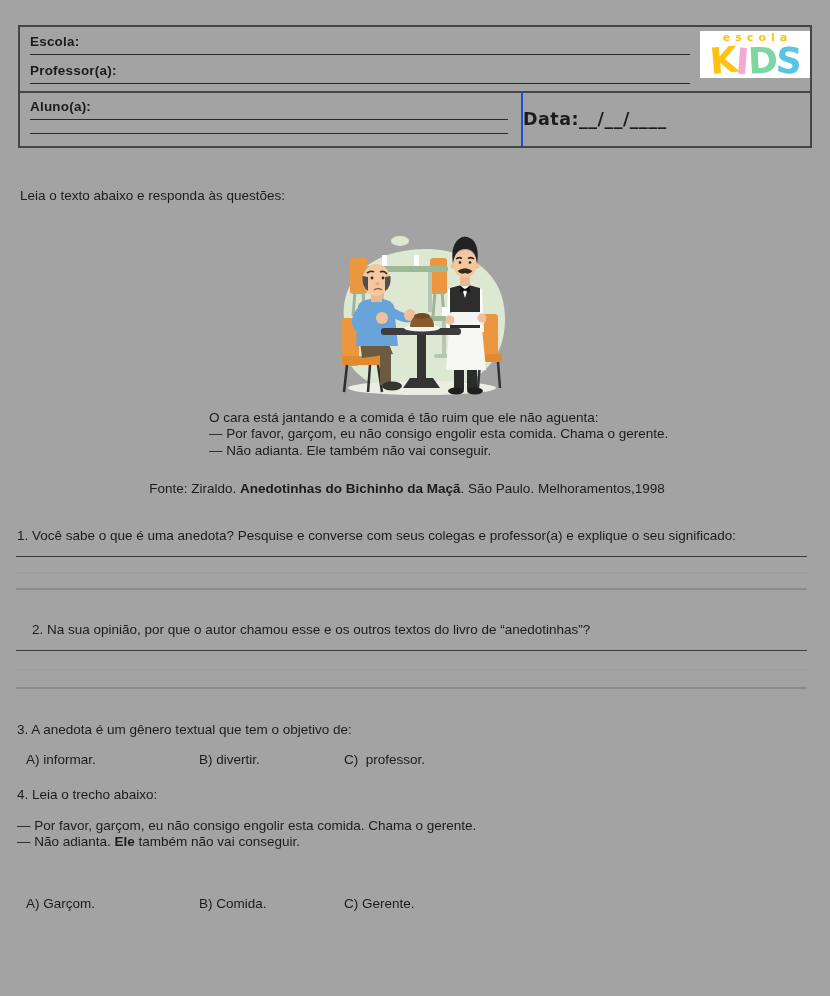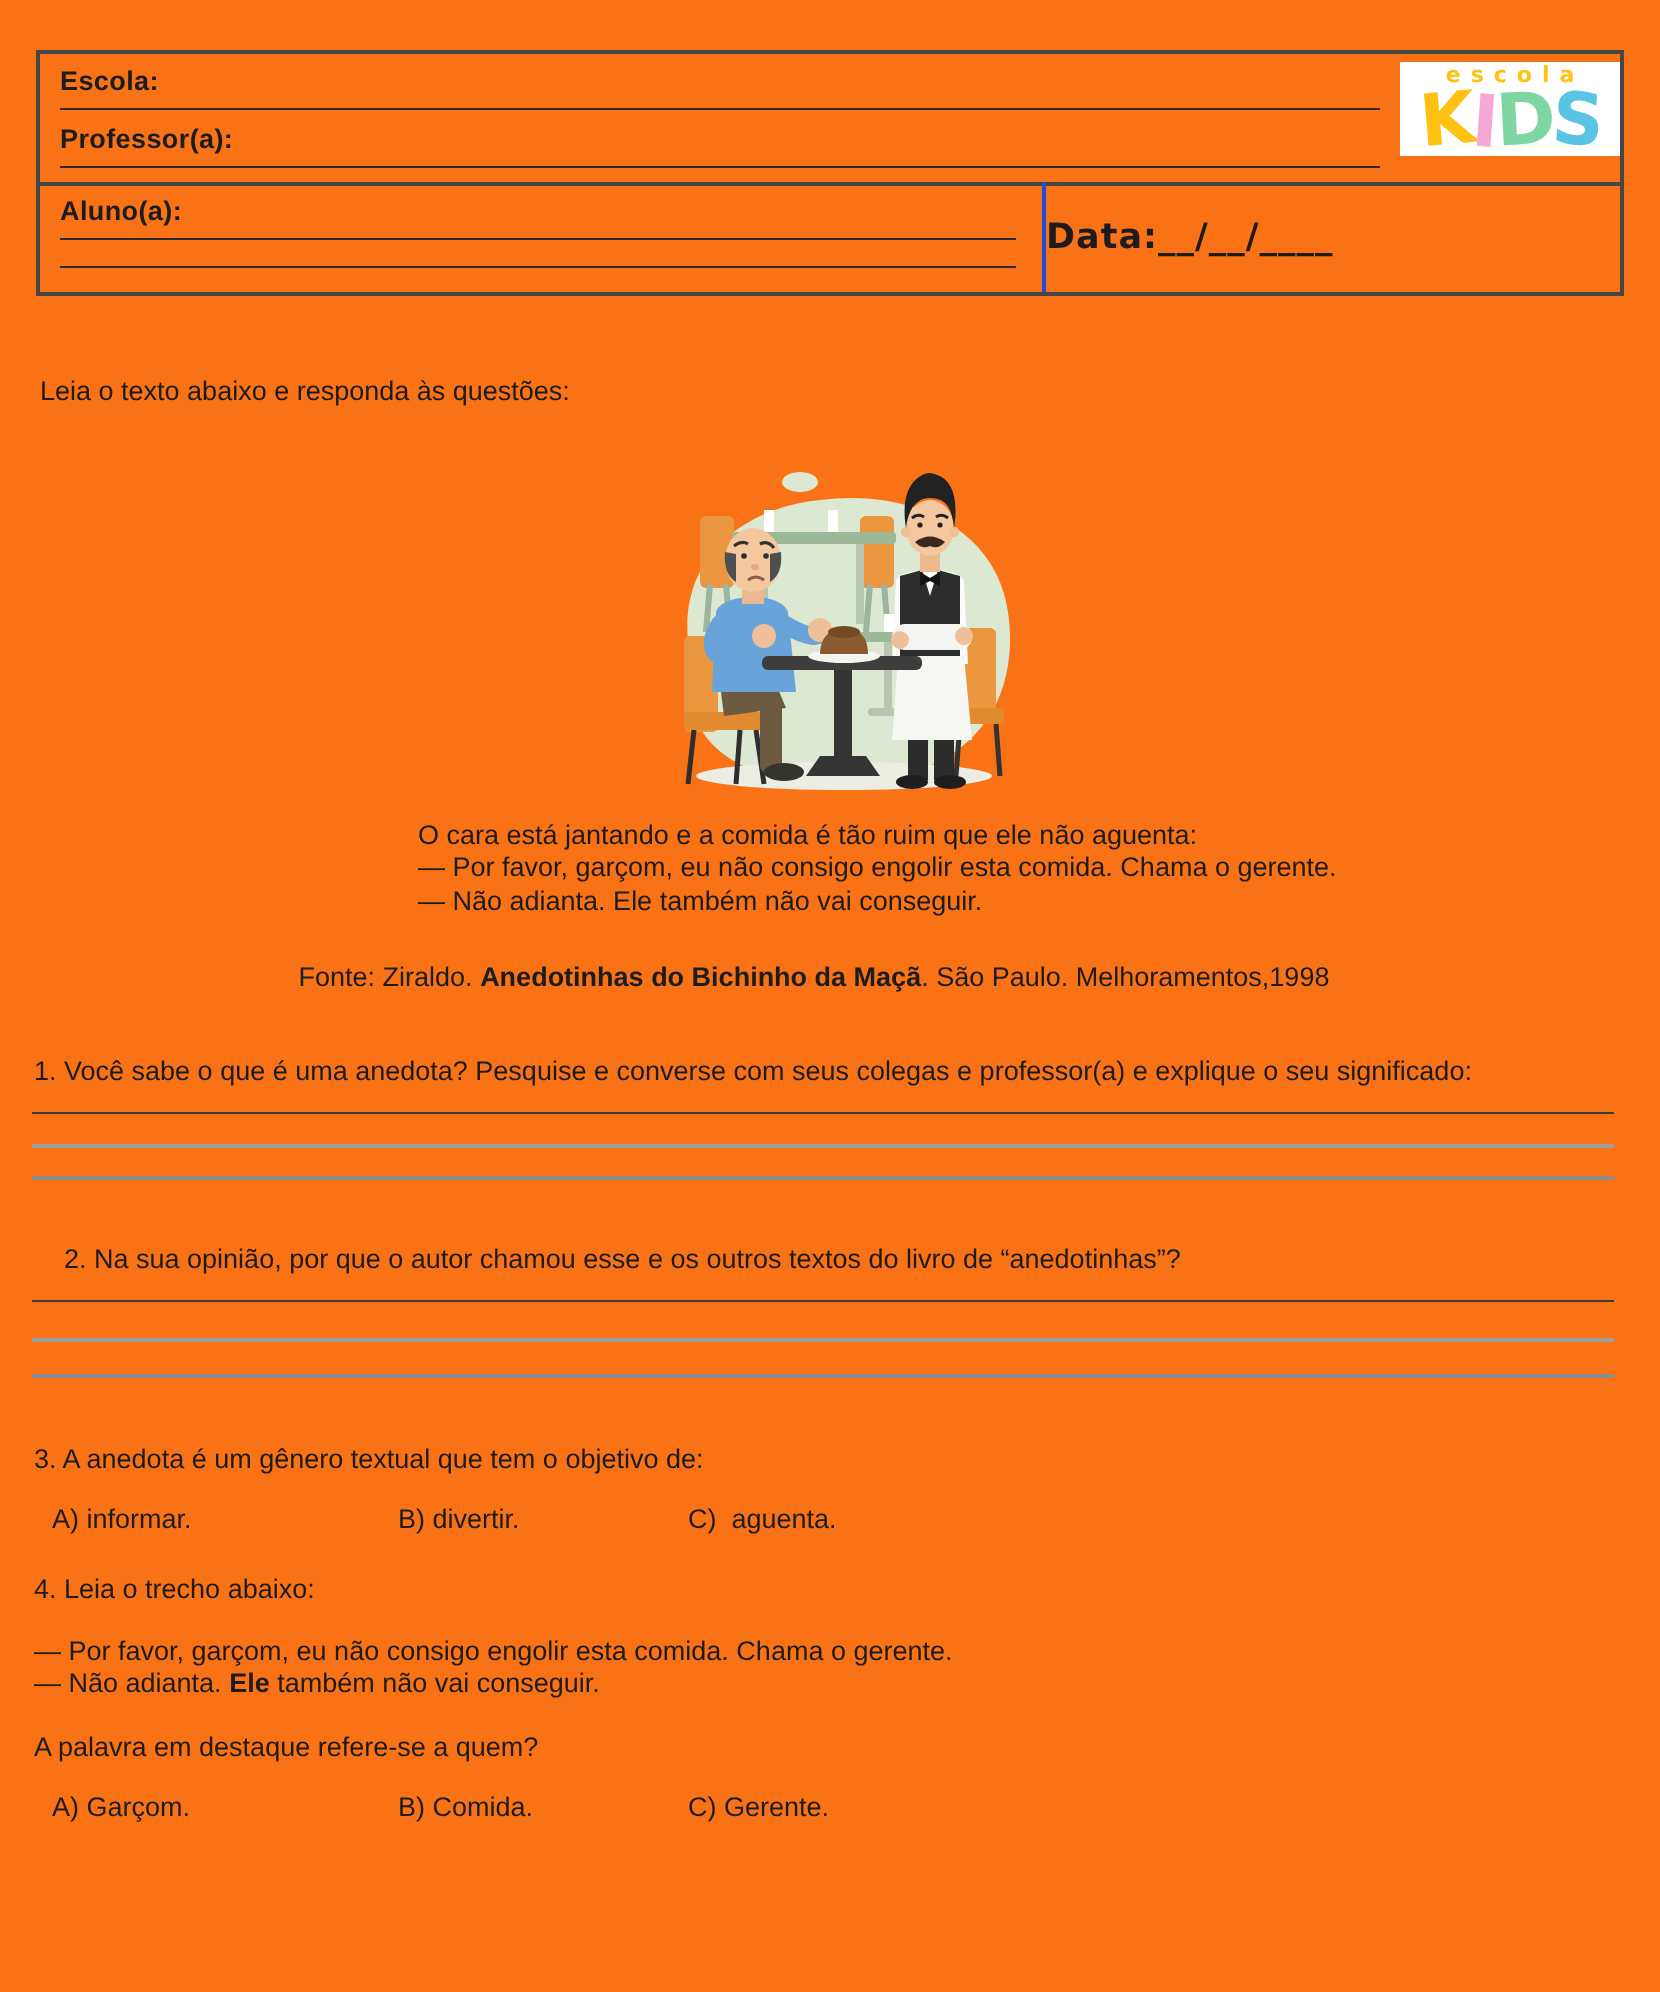--- a/index.html
+++ b/index.html
@@ -1,16 +1,16 @@
 <!DOCTYPE html>
 <html><head>
 <meta charset="utf-8">
 <style>
   html,body{margin:0;padding:0;background:#fff;}
-  .sheet{position:relative;width:830px;height:996px;background:#f97316;
+  .sheet{position:relative;width:830px;height:996px;background:#a3a3a3;
          font-family:"Liberation Sans",sans-serif;color:#1c1c1c;overflow:hidden;}
 
   
   .box1{position:absolute;left:18px;top:25px;width:790px;height:64px;border:2px solid #454545;}
   .box2{position:absolute;left:18px;top:91px;width:790px;height:55px;border:2px solid #454545;border-top:none;}
   .frow{position:absolute;left:10px;height:22px;border-bottom:1.6px solid #2a2a2a;}
   .frow-escola{top:5px;width:660px;}
   .frow-prof{top:34px;width:660px;}
   .flabel{font-weight:bold;font-size:13.5px;letter-spacing:.2px;}
   .cell-left{position:absolute;left:0;top:0;width:501px;height:100%;border-right:2px solid #1d4ed8;}
@@ -201,28 +201,27 @@
 
   <div class="qtext q2">2. Na sua opinião, por que o autor chamou esse e os outros textos do livro de “anedotinhas”?</div>
   <div class="ans ans-dark" style="top:650px"></div>
   <div class="ans ans-gray" style="top:669px"></div>
   <div class="ans ans-thick" style="top:687px"></div>
 
   <div class="qtext q3">3. A anedota é um gênero textual que tem o objetivo de:</div>
   <div class="optrow row3">
     <span class="opt-a">A) informar.</span>
     <span class="opt-b">B) divertir.</span>
-    <span class="opt-c">C)  aguenta.</span>
+    <span class="opt-c">C)  professor.</span>
   </div>
 
   <div class="qtext q4">4. Leia o trecho abaixo:</div>
   <div class="quote">
     <div>— Por favor, garçom, eu não consigo engolir esta comida. Chama o gerente.</div>
     <div><span>— Não adianta. </span><b>Ele</b><span> também não vai conseguir.</span></div>
   </div>
-  <div class="subq">A palavra em destaque refere-se a quem?</div>
   <div class="optrow row4">
     <span class="opt-a">A) Garçom.</span>
     <span class="opt-b">B) Comida.</span>
     <span class="opt-c">C) Gerente.</span>
   </div>
 
 </div>
 
 </body></html>

